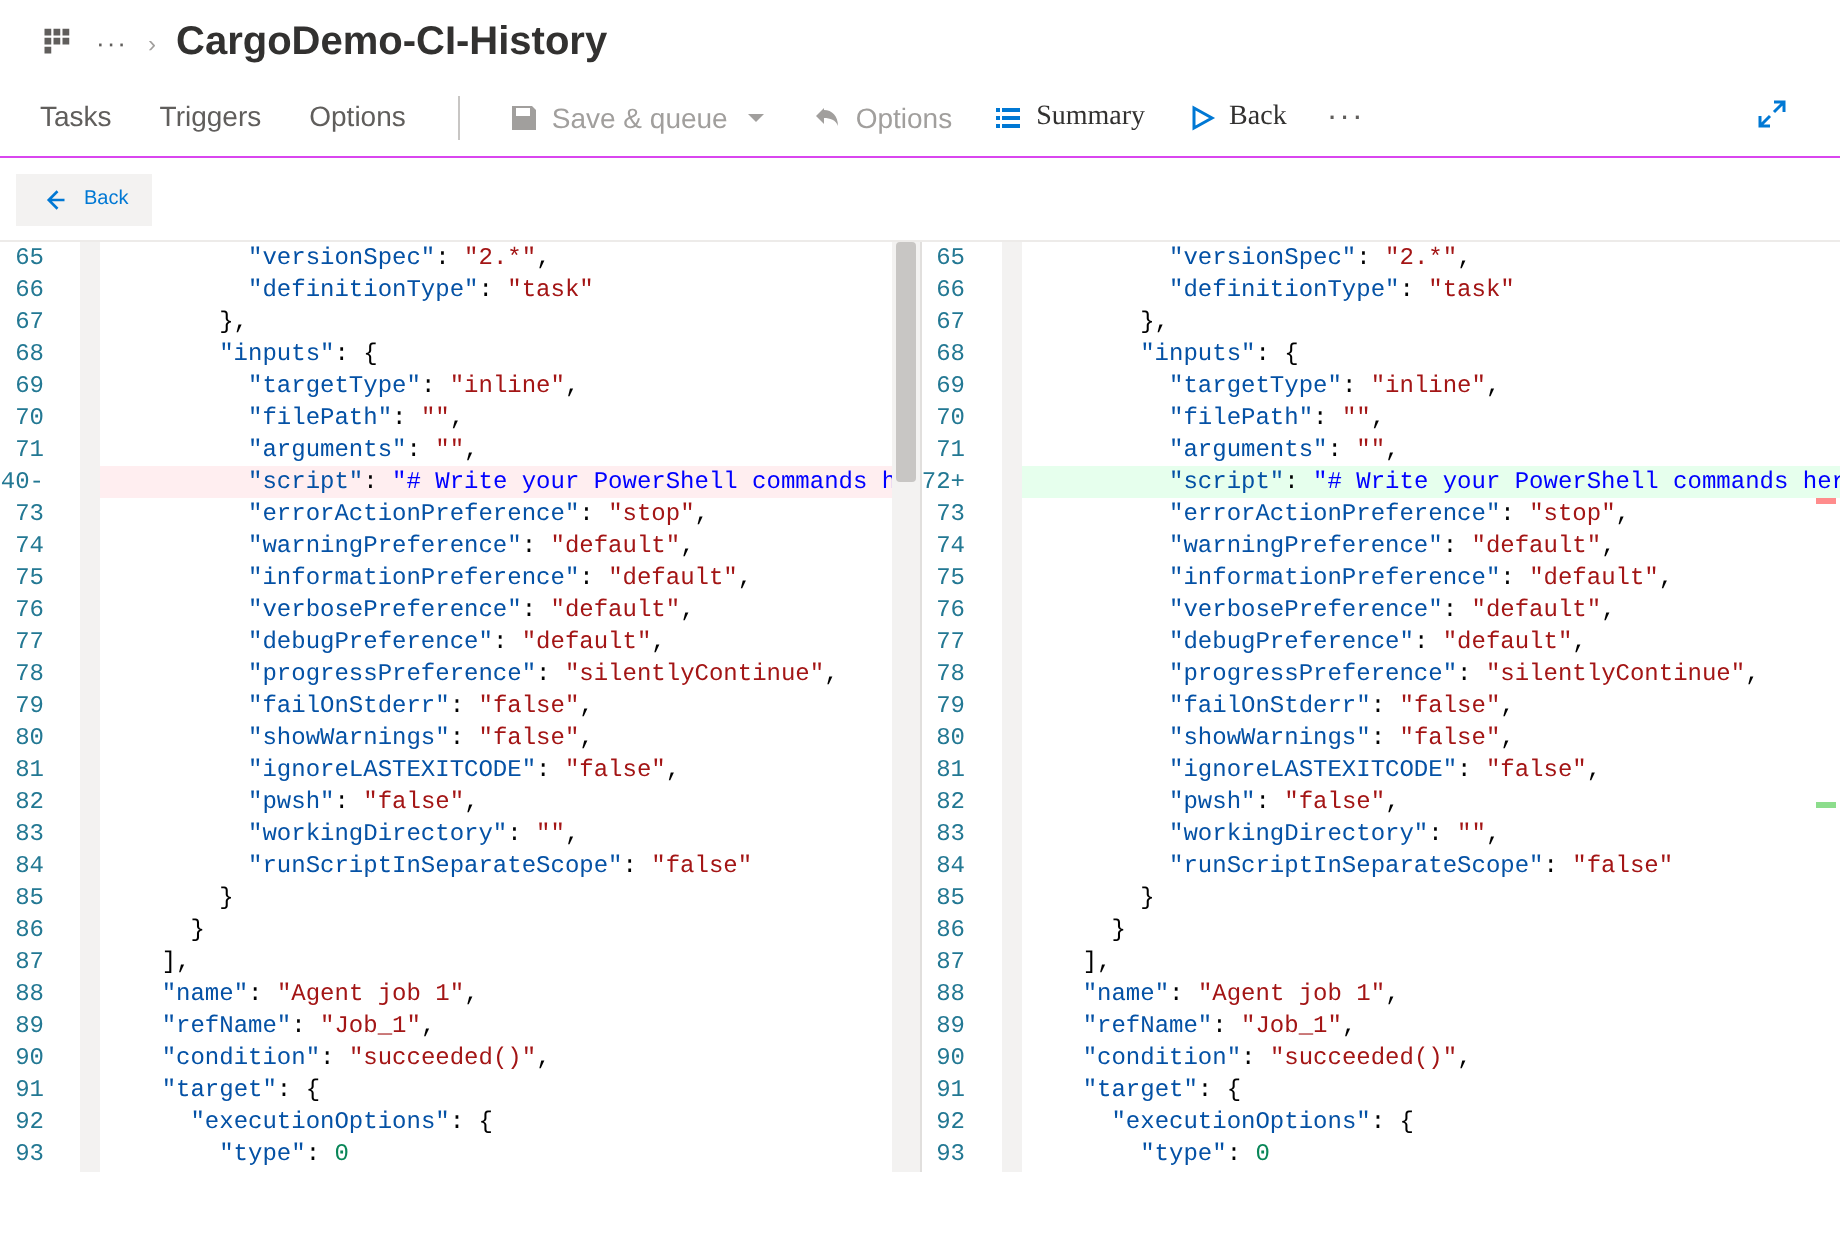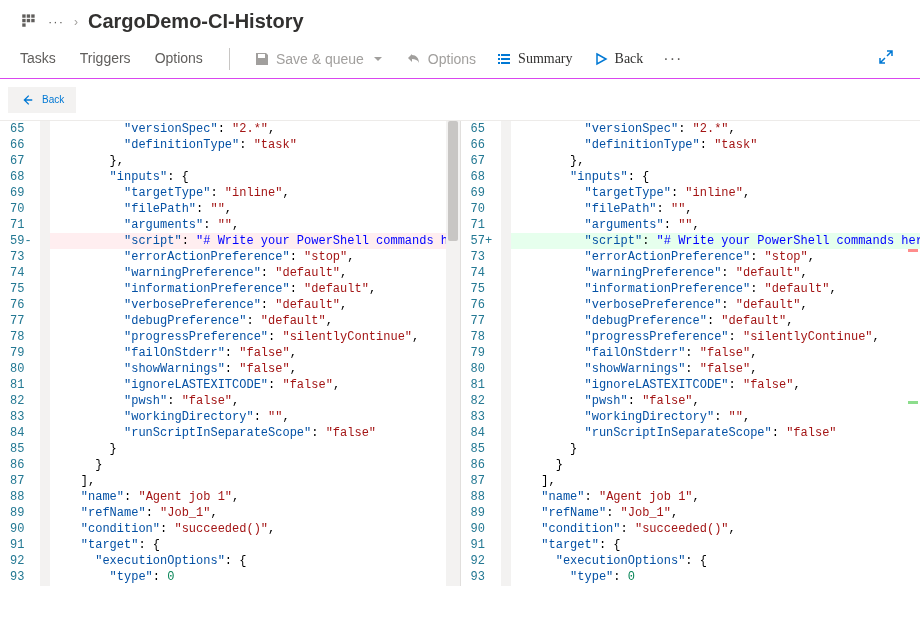--- a/index.html
+++ b/index.html
@@ -25,21 +25,21 @@
   .expand svg { width: 16px; height: 16px; stroke: #0078d4; fill: none; stroke-width: 1.5; }
 
   .backrow { display: flex; align-items: center; padding: 0 20px; height: 42px; border-bottom: 1px solid #edebe9; }
   .backbtn { display: flex; align-items: center; gap: 8px; color: #0078d4; font-size: 10px; cursor: pointer; background: #f3f2f1; padding: 6px 12px; margin-left: -12px; }
   .backbtn svg { width: 14px; height: 14px; stroke: #0078d4; fill: none; stroke-width: 1.5; }
 
   .diff { display: flex; height: 465px; position: relative; }
   .pane { flex: 1; display: flex; overflow: hidden; position: relative; font-family: Consolas, "Courier New", monospace; font-size: 12px; line-height: 16px; }
   .pane + .pane { border-left: 1px solid #e1dfdd; }
   .gutter { width: 40px; text-align: right; color: #237893; padding-right: 6px; user-select: none; background: #fff; }
-  .gutter .ln { height: 16px; padding-right: 12px; margin-left: 10px; }
+  .gutter .ln { height: 16px; padding-right: 12px; }
   .splitbar { width: 10px; background: #f3f2f1; }
   .code { flex: 1; white-space: pre; overflow: hidden; }
   .code .row { height: 16px; padding-left: 2px; }
   .row.del { background: #ffeef0; }
   .row.add { background: #e6ffed; }
 
   .k { color: #0451a5; }      
   .s { color: #a31515; }      
   .c { color: #0000ff; }      
   .n { color: #098658; }      
@@ -129,21 +129,21 @@
 <div class="diff">
   <div class="pane">
     <div class="gutter" id="gutter-left">
         <div class="ln">65</div>
         <div class="ln">66</div>
         <div class="ln">67</div>
         <div class="ln">68</div>
         <div class="ln">69</div>
         <div class="ln">70</div>
         <div class="ln">71</div>
-        <div class="ln">59-</div>
+        <div class="ln">40-</div>
         <div class="ln">73</div>
         <div class="ln">74</div>
         <div class="ln">75</div>
         <div class="ln">76</div>
         <div class="ln">77</div>
         <div class="ln">78</div>
         <div class="ln">79</div>
         <div class="ln">80</div>
         <div class="ln">81</div>
         <div class="ln">82</div>
@@ -167,21 +167,21 @@
   </div>
   <div class="pane">
     <div class="gutter" id="gutter-right">
         <div class="ln">65</div>
         <div class="ln">66</div>
         <div class="ln">67</div>
         <div class="ln">68</div>
         <div class="ln">69</div>
         <div class="ln">70</div>
         <div class="ln">71</div>
-        <div class="ln">57+</div>
+        <div class="ln">72+</div>
         <div class="ln">73</div>
         <div class="ln">74</div>
         <div class="ln">75</div>
         <div class="ln">76</div>
         <div class="ln">77</div>
         <div class="ln">78</div>
         <div class="ln">79</div>
         <div class="ln">80</div>
         <div class="ln">81</div>
         <div class="ln">82</div>

